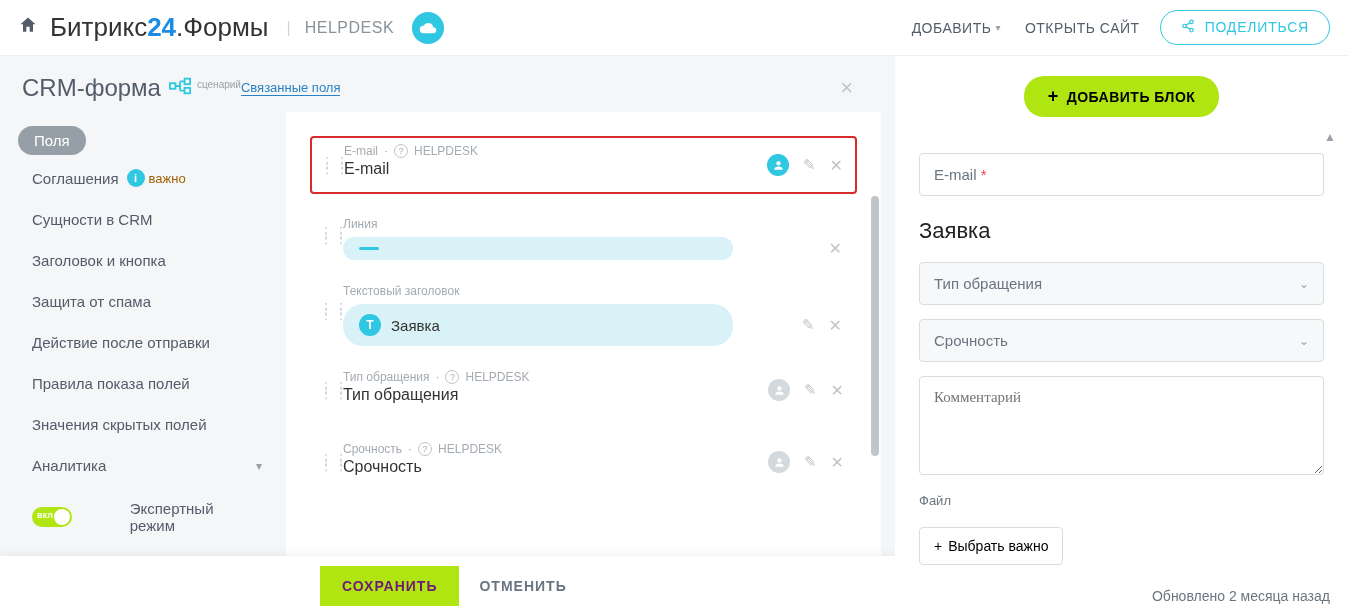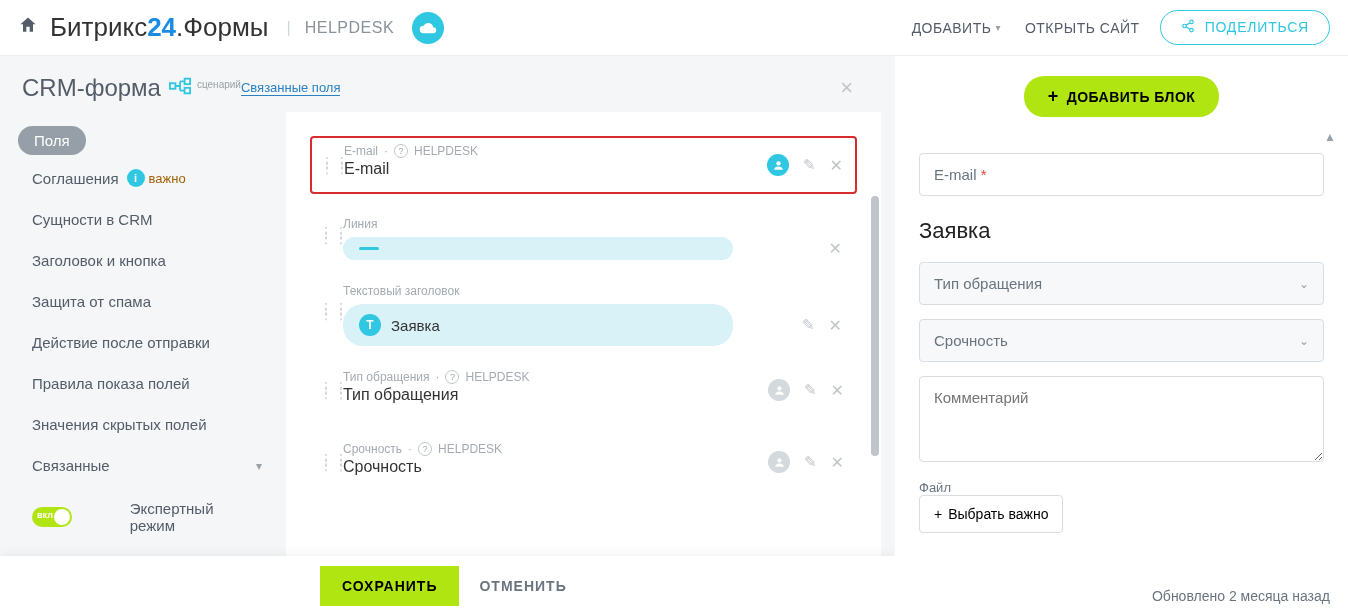--- a/index.html
+++ b/index.html
@@ -67,35 +67,35 @@
     .person-badge { width: 22px; height: 22px; border-radius: 50%; display: flex; align-items: center; justify-content: center; font-size: 13px; color: #fff; }
     .person-badge.blue { background: #2fc7e1; }
     .person-badge.grey { background: #d4d9dd; }
     .pill { background: #d8f2f7; border-radius: 20px; padding: 10px 16px; display: flex; align-items: center; width: 390px; }
     .pill-line { width: 20px; height: 3px; background: #2fc7e1; border-radius: 2px; }
     .pill-t-icon { width: 22px; height: 22px; border-radius: 50%; background: #2fc7e1; color:#fff; display:flex; align-items:center; justify-content:center; font-size:12px; font-weight:700; margin-right:10px;}
     .pill-text { color: #333; font-size: 15px; }
 
     
     .footer-bar { position: absolute; left: 0; bottom: 0; right: 0; height: 60px; display: flex; align-items: center; padding-left: 320px; background: #fff; box-shadow: 0 -2px 10px rgba(0,0,0,0.06); }
-    .btn-save { background: #b0e511; color: #000000; font-size: 14px; letter-spacing: 1px; padding: 12px 22px; border: none; cursor: pointer; font-weight: 600; }
+    .btn-save { background: #b0e511; color: #701a75; font-size: 14px; letter-spacing: 1px; padding: 12px 22px; border: none; cursor: pointer; font-weight: 600; }
     .btn-cancel { background: transparent; border: none; color: #6a7580; font-size: 14px; letter-spacing: 1px; margin-left: 20px; cursor: pointer; font-weight: 600;}
 
     
     .right-inner { background: #fff; margin: 0 24px; }
     .add-block-btn { display: block; margin: 0 auto 18px auto; background: #b0e511; border: none; border-radius: 20px; padding: 10px 24px; font-size: 14px; font-weight: 600; letter-spacing: 0.5px; cursor: pointer; display: flex; align-items: center; }
     .add-block-btn .plus { font-size: 18px; margin-right: 8px; font-weight: 700; }
     .add-block-wrap { display:flex; justify-content:center; margin-bottom: 18px;}
     .preview-field { border: 1px solid #d8dde1; border-radius: 4px; padding: 12px 14px; margin-bottom: 14px; color: #6a7580; font-size: 15px; background: #fff; }
     .preview-field .req { color: #e44; }
     .preview-heading { font-size: 22px; color: #222; margin: 22px 0 18px 0; font-weight: 400; }
     .preview-select { border: 1px solid #d8dde1; border-radius: 4px; padding: 12px 14px; margin-bottom: 14px; color: #6a7580; font-size: 15px; display: flex; justify-content: space-between; align-items: center; background: #f7f8f9; cursor: pointer; }
     .preview-select .chev { color: #9aa1a8; font-size: 12px; }
-    .preview-textarea { border: 1px solid #d8dde1; border-radius: 4px; padding: 12px 14px; margin-bottom: 14px; color: #6a7580; font-size: 15px; height: 86px; resize: vertical; width: 100%; font-family: Liberation Sans, sans-serif; background:#fff;}
-    .file-label { font-size: 13px; color: #6a7580; margin-bottom: 0; }
+    .preview-textarea { border: 1px solid #d8dde1; border-radius: 4px; padding: 12px 14px; margin-bottom: 14px; color: #6a7580; font-size: 15px; height: 99px; resize: vertical; width: 100%; font-family: Liberation Serif, serif; background:#fff;}
+    .file-label { font-size: 13px; color: #6a7580; margin-bottom: 19px; }
     .file-btn { border: 1px solid #d8dde1; border-radius: 4px; padding: 10px 14px; background: #fff; font-size: 14px; cursor: pointer; display: inline-flex; align-items: center; }
     .file-btn .plus { margin-right: 6px; }
     .right-scroll-triangle-up{ position:absolute; right:12px; top:74px; color:#9aa1a8; font-size:12px;}
     .updated-toast { position: absolute; right: 10px; bottom: 6px; background: #fff; color: #6a7580; font-size: 14px; padding: 6px 8px; }
   </style>
 </head>
 <body>
 
 <div class="top-header">
   <span class="home-icon">
@@ -181,21 +181,21 @@
         <div class="sidebar-item">
             <span>Действие после отправки</span>
           </div>
         <div class="sidebar-item">
             <span>Правила показа полей</span>
           </div>
         <div class="sidebar-item">
             <span>Значения скрытых полей</span>
           </div>
         <div class="sidebar-item">
-          <span>Связанные</span>
+          <span>Аналитика</span>
           <span class="caret">▾</span>
         </div>
         <div class="expert-row">
           <div class="toggle">
             <span class="toggle-label-on">вкл</span>
             <div class="toggle-knob"></div>
           </div>
           <span style="color:#535c69; font-size:15px;">Экспертный режим</span>
         </div>
       </div>

